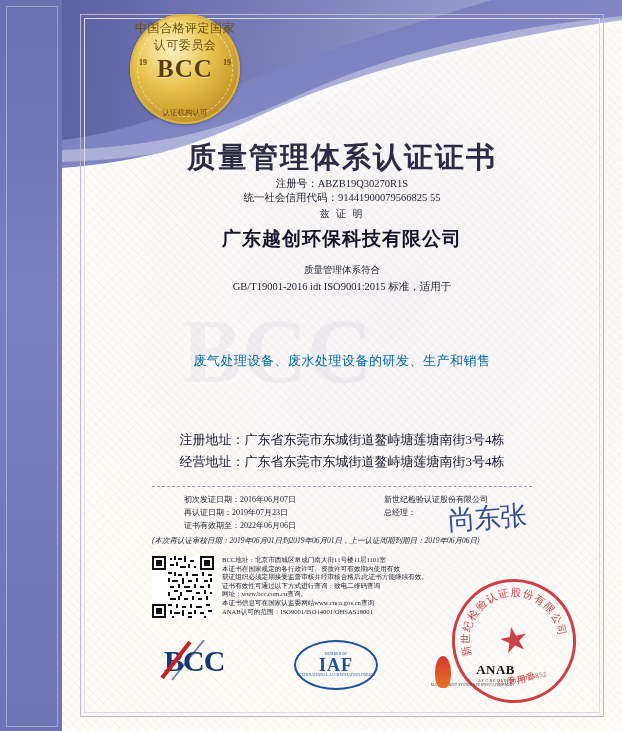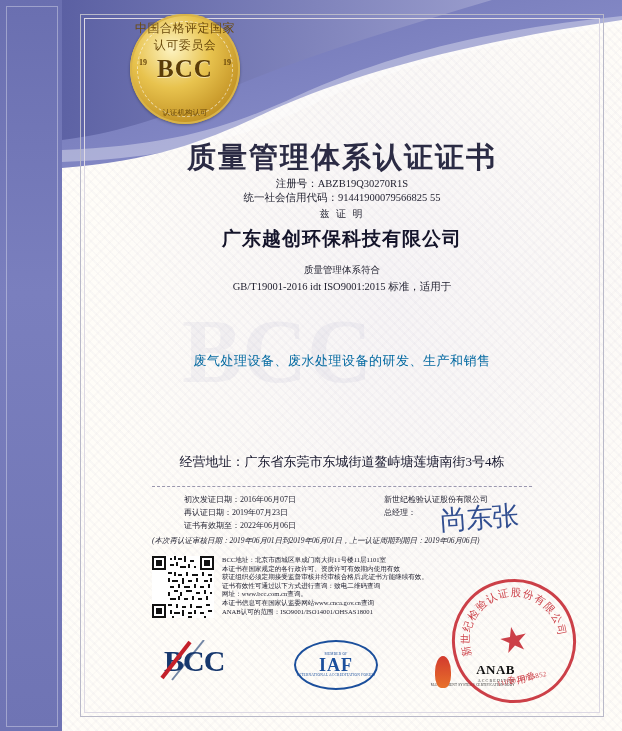--- a/index.html
+++ b/index.html
@@ -120,20 +120,21 @@
   }
   .seal-year-l { left: 9px; }
   .seal-year-r { right: 9px; }
 
   
   .content {
     position: absolute;
     left: 22px; top: 0;
     width: 516px; height: 731px;
     z-index: 3;
+    padding-left: 8px;
   }
   .title {
     position: absolute;
     top: 138px; left: 0; width: 516px;
     text-align: center;
     font-size: 29px;
     font-weight: bold;
     color: #2b2b44;
     letter-spacing: 2px;
     font-family: "DejaVu Serif", serif;
@@ -388,20 +389,23 @@
 
       <div class="zicm">兹 证 明</div>
 
       <div class="company">广东越创环保科技有限公司</div>
 
       <div class="conform">质量管理体系符合</div>
       <div class="standard">GB/T19001-2016 idt ISO9001:2015 标准，适用于</div>
 
       <div class="scope">废气处理设备、废水处理设备的研发、生产和销售</div>
 
+      <div class="addr addr1">
+        <span>注册地址：</span><span>广东省东莞市东城街道鳌峙塘莲塘南街3号4栋</span>
+      </div>
       <div class="addr addr2">
         <span>经营地址：</span><span>广东省东莞市东城街道鳌峙塘莲塘南街3号4栋</span>
       </div>
 
       <div class="divider"></div>
 
       <div class="dates">
         <div>
           <span>初次发证日期：</span><span>2016年06月07日</span>
         </div>

